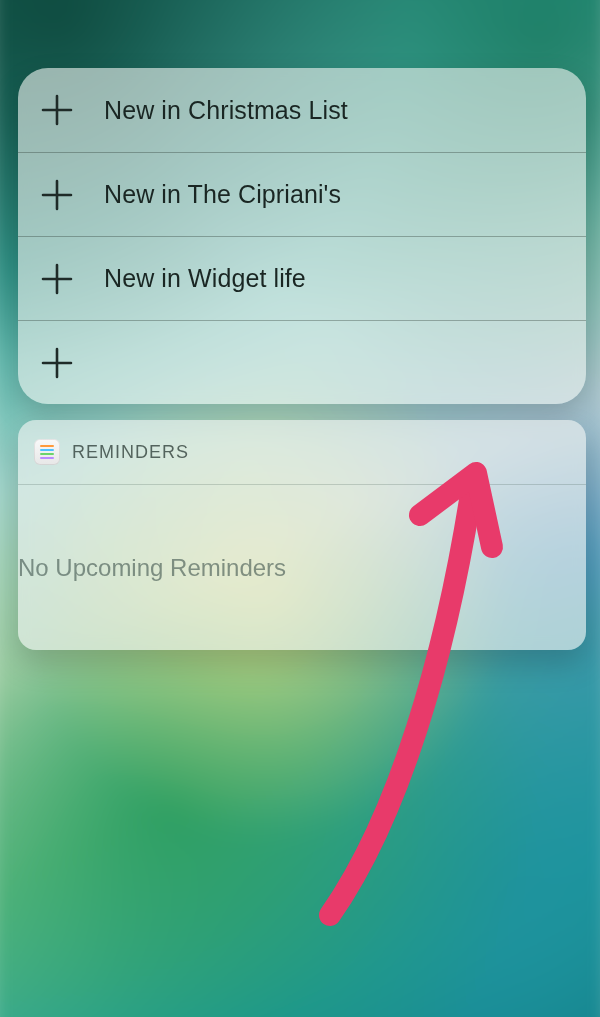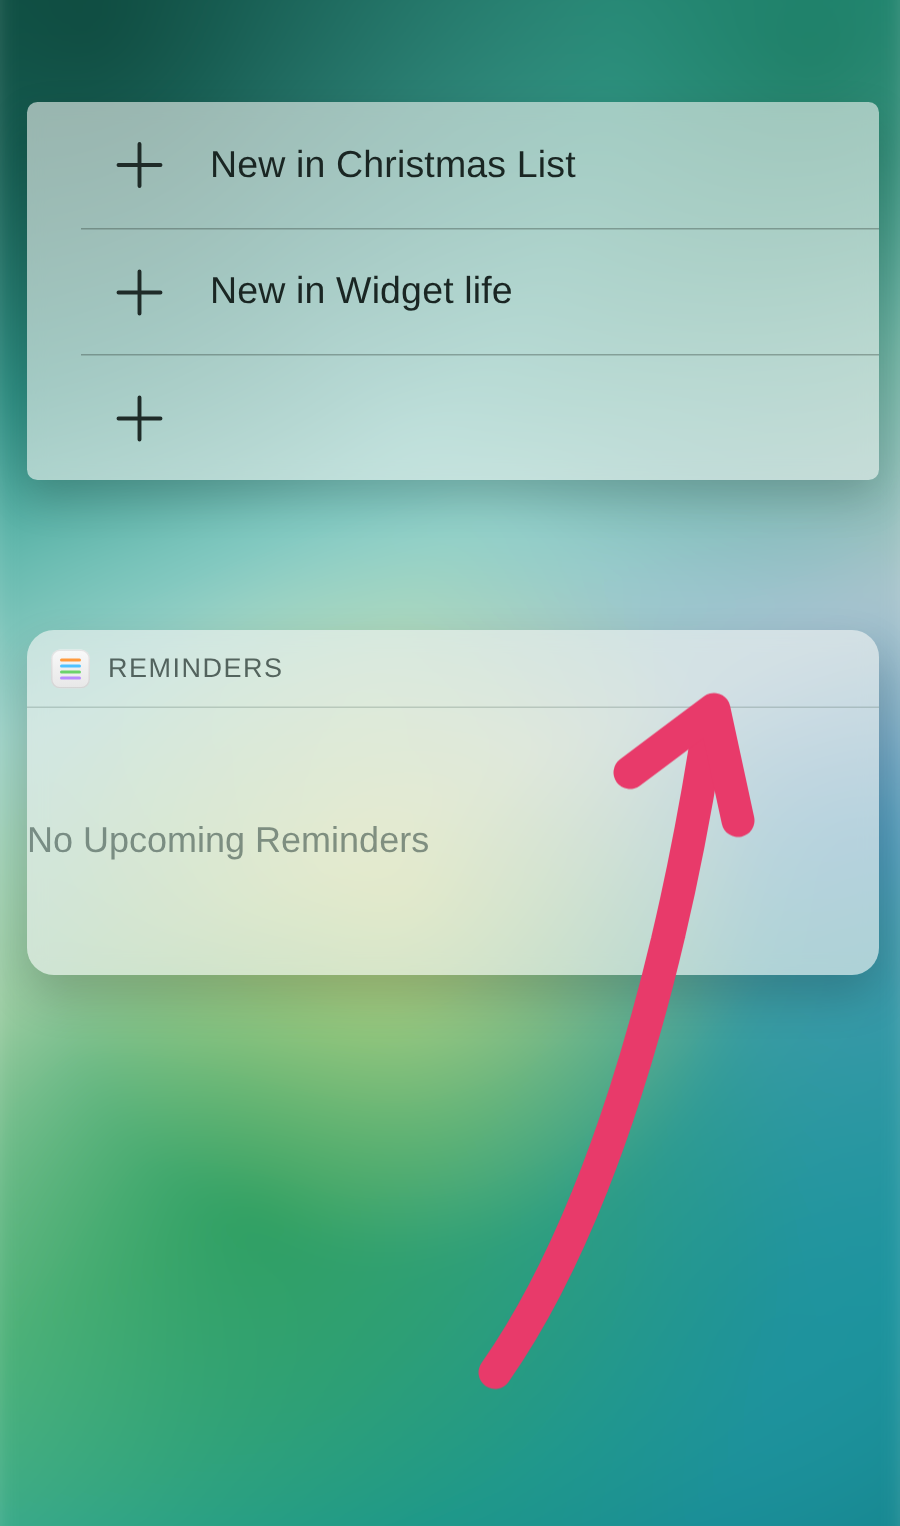--- a/index.html
+++ b/index.html
@@ -18,26 +18,25 @@
       linear-gradient(155deg, #0d5a4b 0%, #2f9c8f 22%, #9dd1c8 38%, #d8e4c5 52%, #6cc08e 68%, #1c9a9e 86%, #0c6f76 100%);
     filter: blur(12px) saturate(1.05);
     transform: scale(1.06);
   }
 
   .stage { position: absolute; inset: 0; }
 
   .quick-actions {
     position: absolute;
     left: 18px; right: 14px; top: 68px;
-    border-radius: 7px;
+    border-radius: 30px;
     overflow: hidden;
     background: rgba(235,240,238,0.62);
     box-shadow: 0 12px 28px rgba(0,0,0,0.18);
     backdrop-filter: blur(6px);
-    padding-left: 36px;
   }
   .qa-item {
     display: flex; align-items: center;
     height: 84px;
     padding: 0 20px 0 22px;
     border-top: 1px solid rgba(40,55,50,0.35);
     color: #1a2623;
     font-size: 25px;
     letter-spacing: 0.1px;
   }
@@ -55,21 +54,21 @@
     left: 18px; right: 14px; top: 420px;
     height: 230px;
     border-radius: 18px;
     overflow: hidden;
     background: rgba(240,243,241,0.64);
     box-shadow: 0 14px 30px rgba(0,0,0,0.18);
     backdrop-filter: blur(6px);
     display: flex; flex-direction: column;
   }
   .widget-header {
-    height: 52px;
+    height: 65px;
     display: flex; align-items: center;
     padding: 0 18px 0 16px;
     border-bottom: 1px solid rgba(60,80,75,0.22);
   }
   .widget-icon {
     width: 26px; height: 26px;
     border-radius: 6px;
     background: linear-gradient(180deg,#f9f9f9,#e7e7e7);
     box-shadow: inset 0 0 0 1px rgba(0,0,0,0.08);
     margin-right: 12px;
@@ -124,20 +123,28 @@
 
     <div class="qa-item">
       <span class="qa-plus">
         <svg viewBox="0 0 34 34">
             <path d="M17 3v28M3 17h28" stroke="#1f2b28" stroke-width="2.6" stroke-linecap="round" fill="none"></path>
           </svg>
       </span>
       <span>New in Christmas List</span>
     </div>
 
+    <div class="qa-item">
+      <span class="qa-plus">
+        <svg viewBox="0 0 34 34">
+            <path d="M17 3v28M3 17h28" stroke="#1f2b28" stroke-width="2.6" stroke-linecap="round" fill="none"></path>
+          </svg>
+      </span>
+      <span>New in The Cipriani's</span>
+    </div>
 
     <div class="qa-item">
       <span class="qa-plus">
         <svg viewBox="0 0 34 34">
             <path d="M17 3v28M3 17h28" stroke="#1f2b28" stroke-width="2.6" stroke-linecap="round" fill="none"></path>
           </svg>
       </span>
       <span>New in Widget life</span>
     </div>
 

